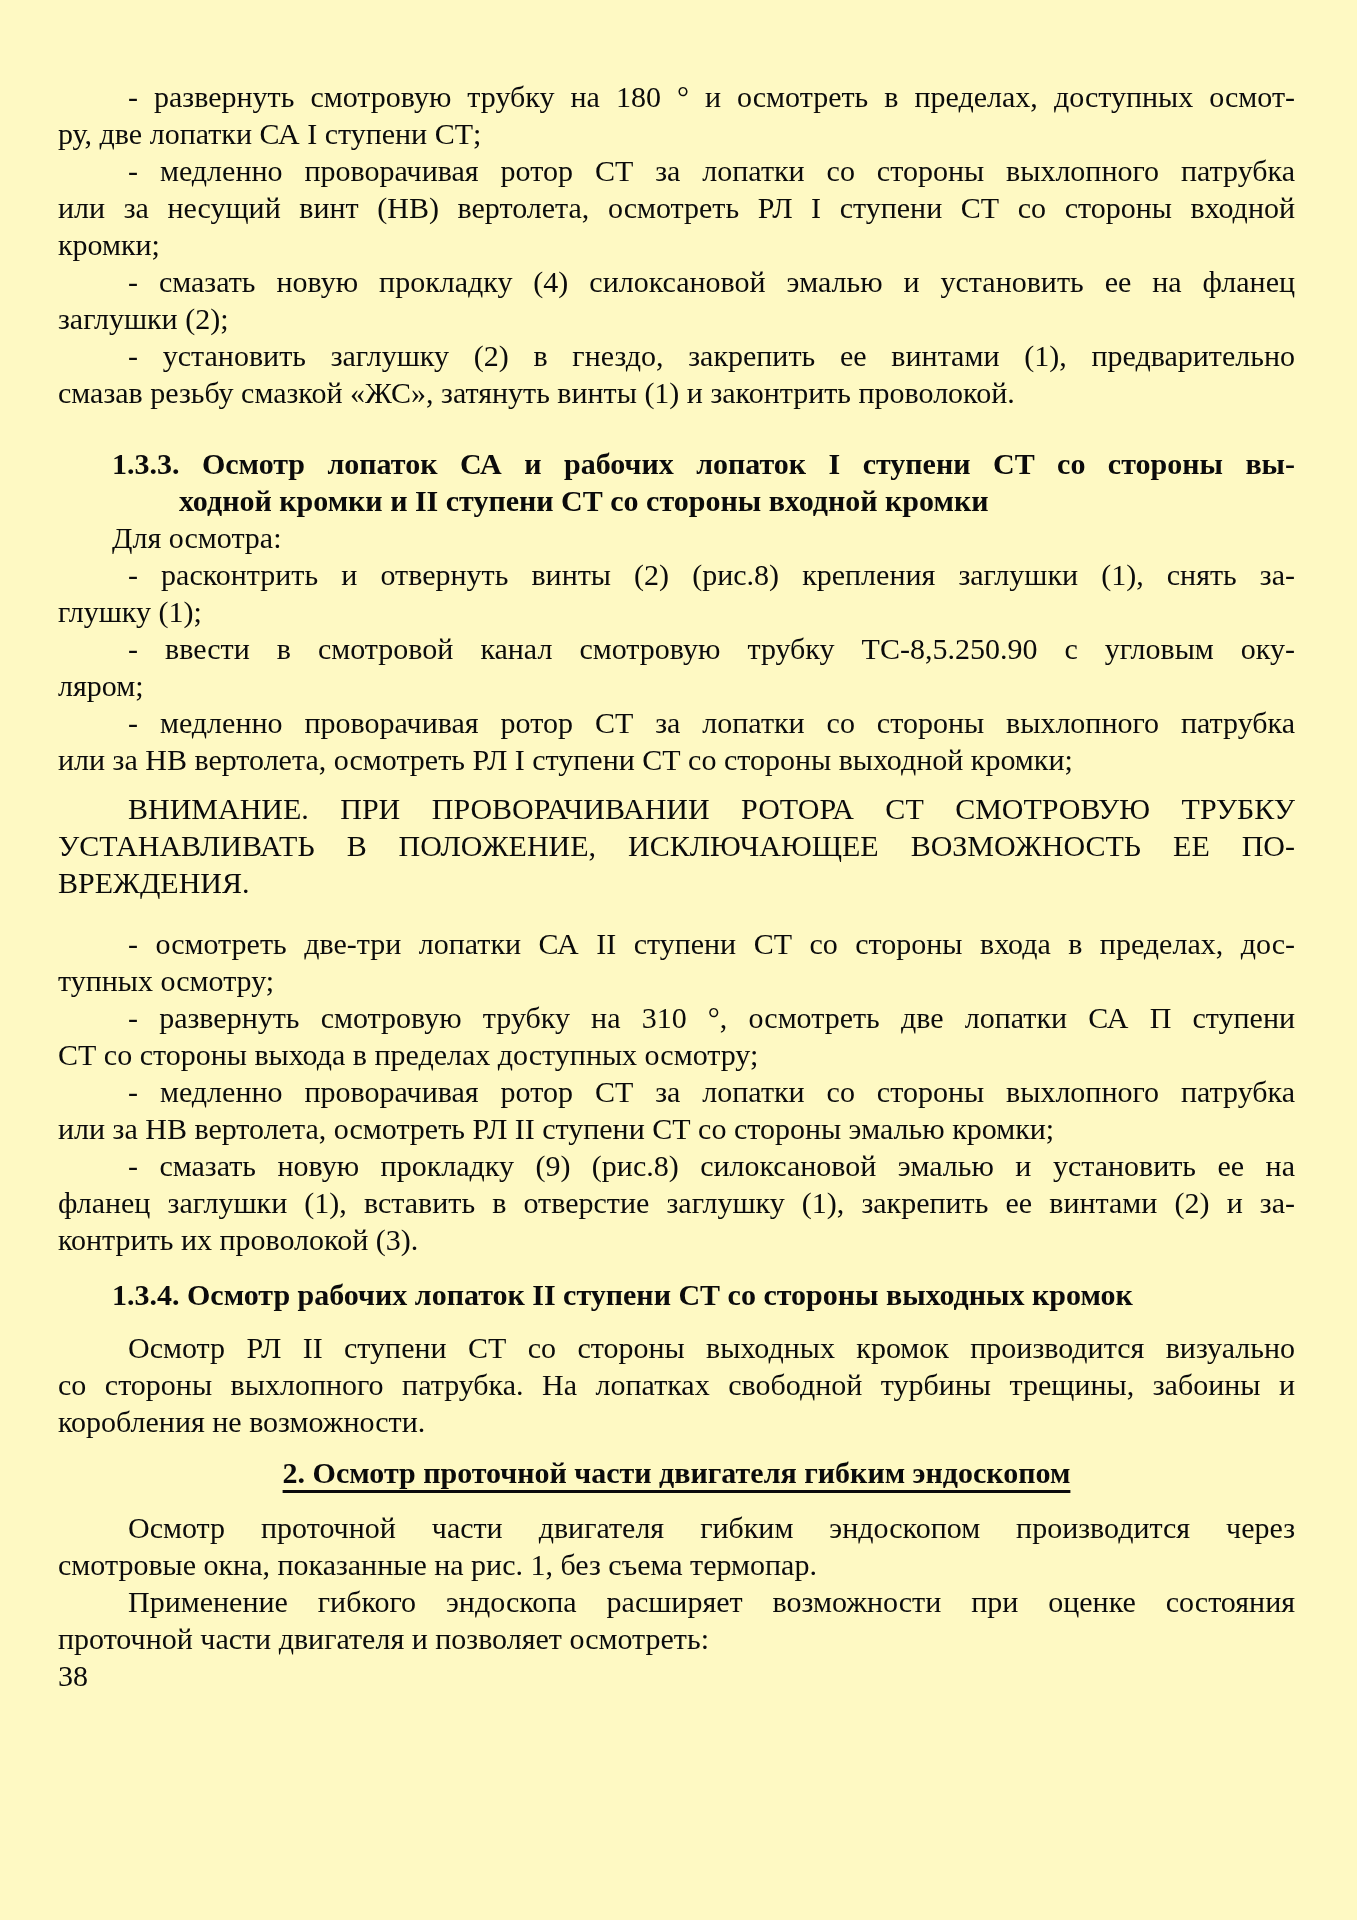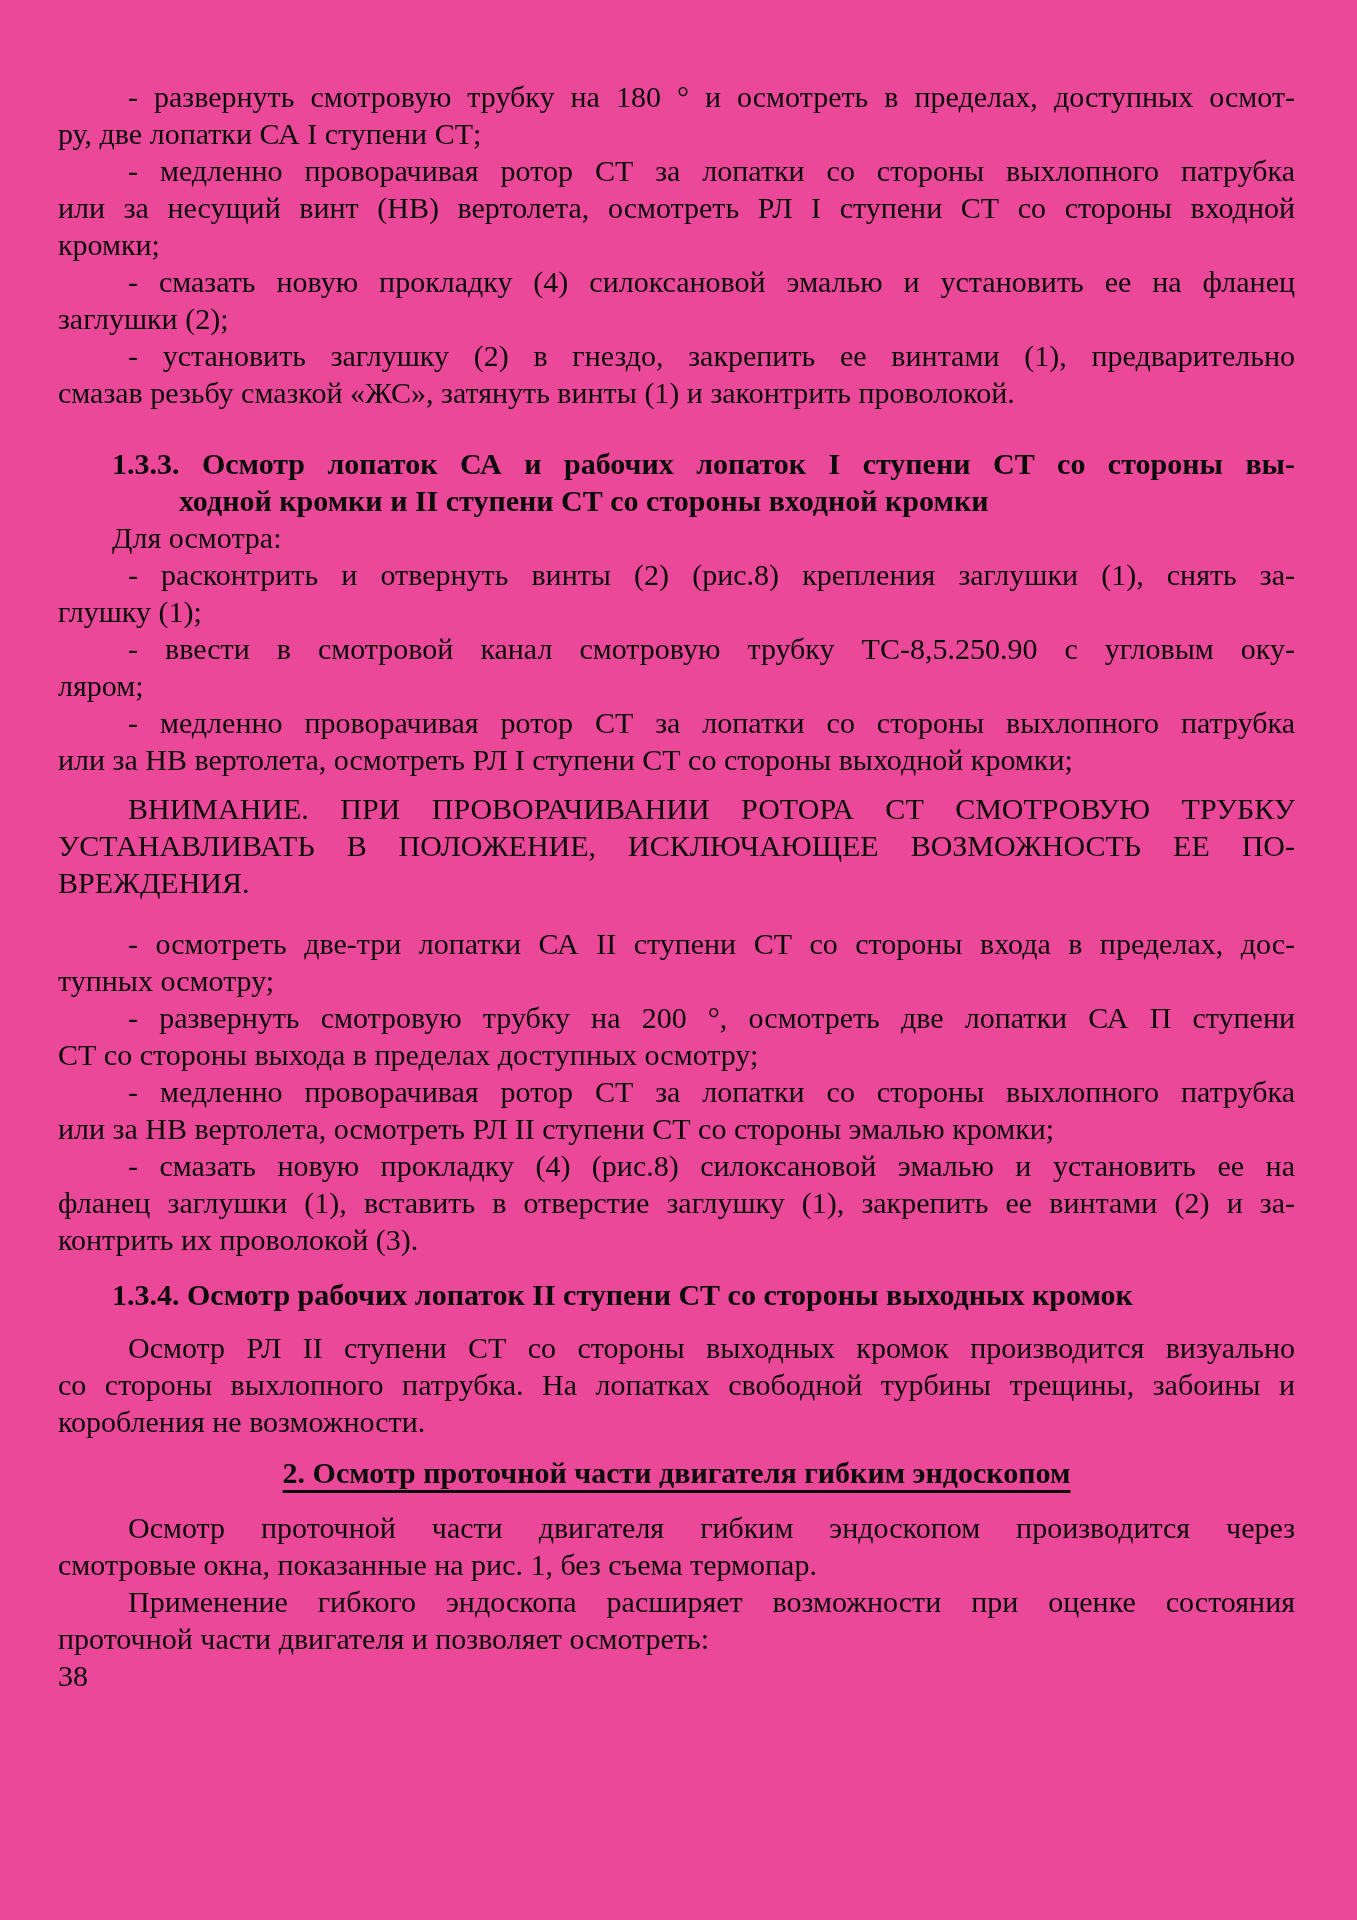--- a/index.html
+++ b/index.html
@@ -12,21 +12,21 @@
     height: 1920px;
     overflow: hidden;
     font-family: "Liberation Serif", "DejaVu Serif", serif;
     color: #0b0b0b;
   }
   .page {
     box-sizing: border-box;
     width: 1357px;
     height: 1920px;
     padding: 78px 62px 0 58px;
-    background: #ec4899;
+    background: #fef9c3;
   }
   .doc-body {
     font-size: 30px;
     line-height: 37px;
   }
   .block { margin: 0; }
   .line {
     text-align: justify;
     text-align-last: justify;
     white-space: normal;
@@ -103,29 +103,29 @@
       <div class="block warning indent">
         <div class="line first">ВНИМАНИЕ. ПРИ ПРОВОРАЧИВАНИИ РОТОРА СТ СМОТРОВУЮ ТРУБКУ</div>
         <div class="line">УСТАНАВЛИВАТЬ В ПОЛОЖЕНИЕ, ИСКЛЮЧАЮЩЕЕ ВОЗМОЖНОСТЬ ЕЕ ПО-</div>
         <div class="line last">ВРЕЖДЕНИЯ.</div>
       </div>
       <div class="block para indent">
         <div class="line first">- осмотреть две-три лопатки СА II ступени СТ со стороны входа в пределах, дос-</div>
         <div class="line last">тупных осмотру;</div>
       </div>
       <div class="block para indent">
-        <div class="line first">- развернуть смотровую трубку на 200 °, осмотреть две лопатки СА П ступени</div>
+        <div class="line first">- развернуть смотровую трубку на 310 °, осмотреть две лопатки СА П ступени</div>
         <div class="line last">СТ со стороны выхода в пределах доступных осмотру;</div>
       </div>
       <div class="block para indent">
         <div class="line first">- медленно проворачивая ротор СТ за лопатки со стороны выхлопного патрубка</div>
         <div class="line last">или за НВ вертолета, осмотреть РЛ II ступени СТ со стороны эмалью кромки;</div>
       </div>
       <div class="block para indent">
-        <div class="line first">- смазать новую прокладку (4) (рис.8) силоксановой эмалью и установить ее на</div>
+        <div class="line first">- смазать новую прокладку (9) (рис.8) силоксановой эмалью и установить ее на</div>
         <div class="line">фланец заглушки (1), вставить в отверстие заглушку (1), закрепить ее винтами (2) и за-</div>
         <div class="line last">контрить их проволокой (3).</div>
       </div>
       <div class="block heading h134">
         <div class="line first last">1.3.4. Осмотр рабочих лопаток II ступени СТ со стороны выходных кромок</div>
       </div>
       <div class="block para indent">
         <div class="line first">Осмотр РЛ II ступени СТ со стороны выходных кромок производится визуально</div>
         <div class="line">со стороны выхлопного патрубка. На лопатках свободной  турбины трещины, забоины и</div>
         <div class="line last">коробления не возможности.</div>

